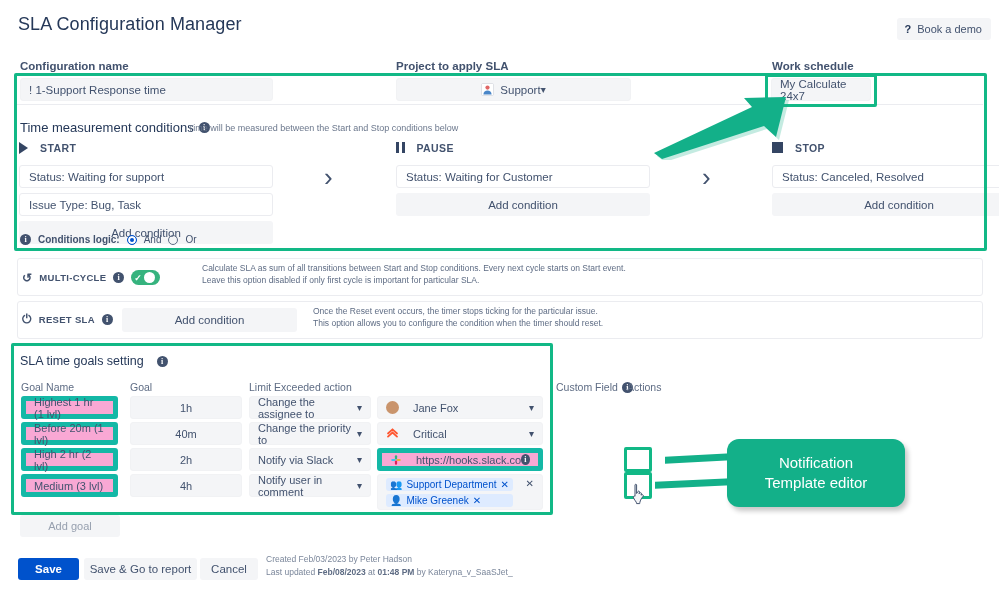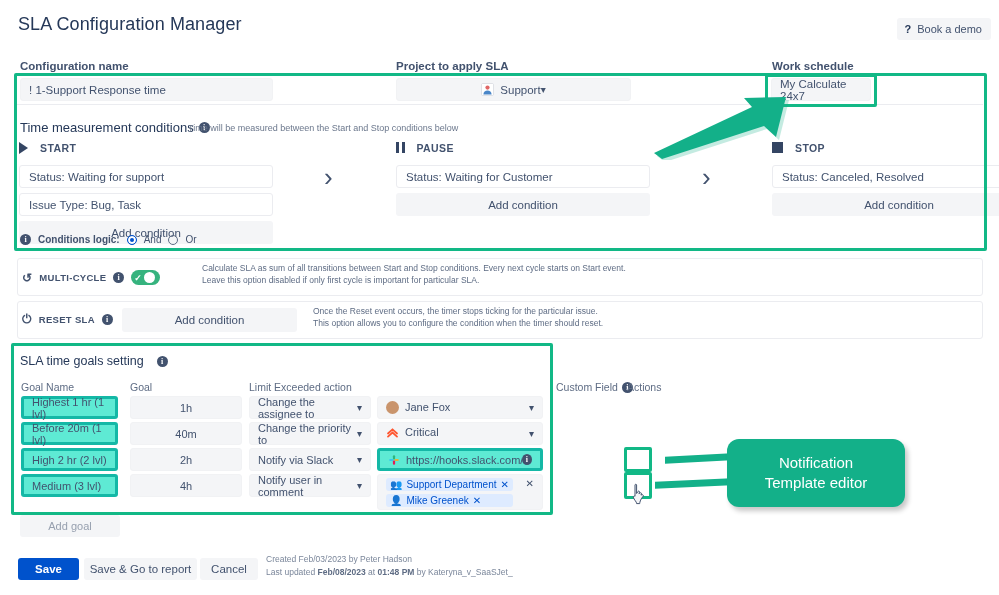--- a/index.html
+++ b/index.html
@@ -137,27 +137,27 @@
                  color:#253858; display:flex; align-items:center; gap:13px; }
   .ghdr { position:absolute; top:381px; font-size:10.5px; color:#5e6c84; }
   #gh-name { left:21px; } #gh-goal { left:130px; } #gh-limit { left:249px; }
   #gh-cf { left:556px; display:flex; align-items:center; gap:4px; }
   #gh-act { left:627px; }
 
   .grow { position:absolute; left:0; width:999px; height:25px; }
   .cell { position:absolute; height:23px; border-radius:3px;
           display:flex; align-items:center; font-size:11px; color:#42526e; }
   .cell.box { background:#f4f5f7; border:1px solid #f1f2f4; padding:0 8px; }
-  .cell.wbox { background:#5eead4; border:3px solid #14b8a6; padding:0 8px; }
+  .cell.wbox { background:#f9a8d4; border:5px solid #14b8a6; padding:0 8px; }
   .c-name { left:21px; width:97px; }
   .c-goal { left:130px; width:112px; justify-content:center; }
   .c-lim  { left:249px; width:122px; justify-content:space-between; }
   .c-val  { left:377px; width:166px; justify-content:space-between; }
 
-  .valleft { display:flex; gap:6px; overflow:hidden; white-space:nowrap;}
+  .valleft { display:flex; align-items:center; gap:14px; overflow:hidden; white-space:nowrap;}
   .av { width:13px; height:13px; border-radius:50%; display:inline-block; flex:none;}
 
   .tag { background:#deebff; color:#0052cc; border-radius:3px; padding:1px 4px;
          font-size:10px; display:inline-flex; align-items:center; gap:4px; }
   .tag .x { color:#0052cc; font-size:10px; cursor:pointer; }
 
   
   #grow0 { top:396px; } #grow1 { top:422px; } #grow2 { top:448px; } #grow3 { top:474px; }
 
   .c-val.multi { height:34px; align-items:flex-start; padding-top:3px; flex-direction:row; }

